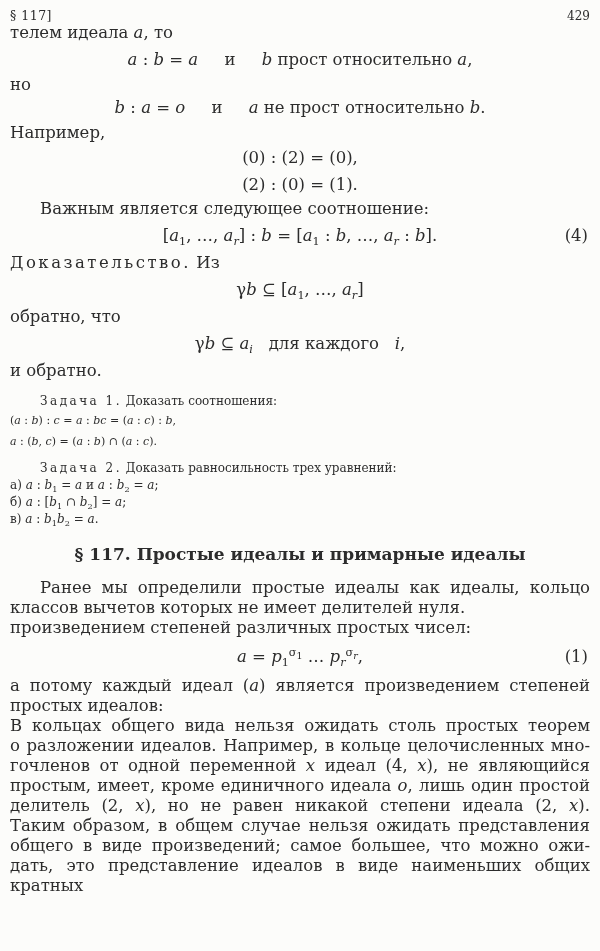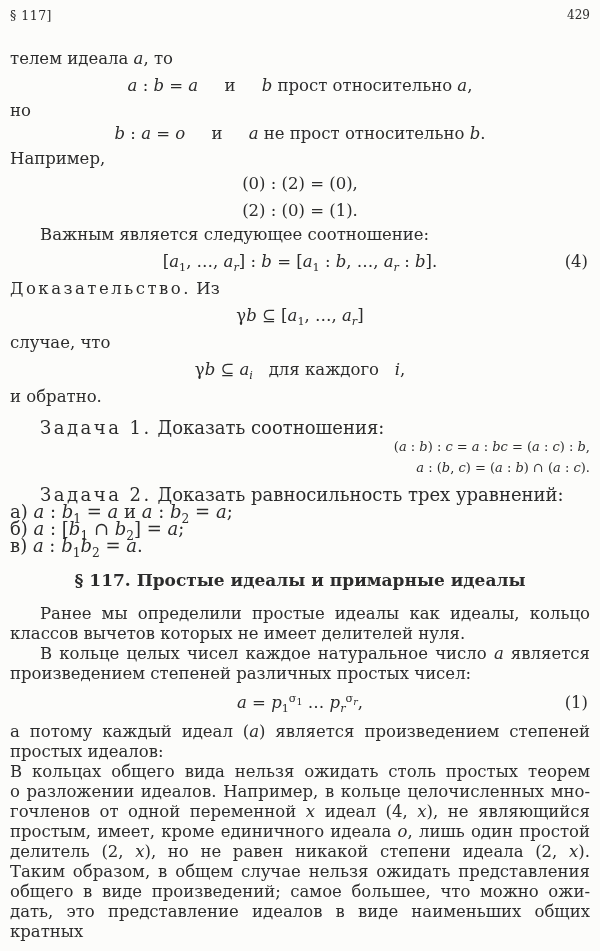--- a/index.html
+++ b/index.html
@@ -3,38 +3,38 @@
 <meta charset="utf-8">
 <style>
   html,body{margin:0;padding:0;background:#e8e8e6;}
   .page{
     width:600px;height:951px;box-sizing:border-box;
     margin:0 auto;background:#fcfcfa;color:#2c2c2c;
     font-family:"DejaVu Serif","Liberation Serif",serif;
     font-size:16.5px;padding:8px 10px 0 10px;overflow:hidden;position:relative;
   }
   
-  .rh{display:flex;justify-content:space-between;align-items:flex-start;margin-bottom:26px;}
+  .rh{display:flex;justify-content:space-between;align-items:flex-end;}
   .rh-sec{font-size:12.5px;letter-spacing:.5px;}
   .rh-title{font-size:12px;letter-spacing:1.8px;word-spacing:7px;}
   .rh-page{font-size:12px;}
   
   .t{line-height:20px;white-space:nowrap;}
   .tj{line-height:20px;text-align:justify;text-align-last:justify;}
   .ind{text-indent:30px;}
   .tight{line-height:16px;}
   .mt8{margin-top:8px;} .mt10{} .mt12{margin-top:12px;}
   
   .eq{text-align:center;line-height:26px;margin:2px 0;}
   .eqbig{line-height:30px;}
   .eqrow{position:relative;}
   .eqlabel{position:absolute;right:2px;top:50%;transform:translateY(-50%);font-style:normal;}
   
-  .small{font-size:18px;line-height:17px;}
-  .smalleq{font-size:13px;line-height:21px;text-align:right;}
+  .small{font-size:12px;line-height:17px;}
+  .smalleq{font-size:11px;line-height:21px;text-align:left;}
   
   .heading{font-weight:bold;text-align:center;font-size:17px;line-height:24px;margin:14px 0 12px 0;}
   
   .fk{font-style:italic;font-family:"DejaVu Serif",serif;}
   .ls{letter-spacing:2.5px;}
   i{font-style:italic;}
   sub,sup{font-size:68%;line-height:0;}
   sup sub{font-size:85%;}
 </style>
 </head>
@@ -54,37 +54,36 @@
   <div class="t">Например,</div>
   <div class="eq" style="line-height:25px">(0) : (2) = (0),</div>
   <div class="eq" style="line-height:25px">(2) : (0) = (1).</div>
   <div class="t ind mt10">Важным является следующее соотношение:</div>
   <div class="eq eqbig eqrow">
     <span>[<span class="fk">a</span><sub>1</sub>, …, <span class="fk">a</span><sub><i>r</i></sub>] : <span class="fk">b</span> = [<span class="fk">a</span><sub>1</sub> : <span class="fk">b</span>, …, <span class="fk">a</span><sub><i>r</i></sub> : <span class="fk">b</span>].</span>
     <span class="eqlabel">(4)</span>
   </div>
   <div class="t"><span class="ls">Доказательство.</span> Из</div>
   <div class="eq eqbig">γ<span class="fk">b</span> ⊆ [<span class="fk">a</span><sub>1</sub>, …, <span class="fk">a</span><sub><i>r</i></sub>]</div>
-  <div class="t">случае, что</div>
+  <div class="t">обратно, что</div>
   <div class="eq eqbig">γ<span class="fk">b</span> ⊆ <span class="fk">a</span><sub><i>i</i></sub>&nbsp;&nbsp;&nbsp;для каждого&nbsp;&nbsp;&nbsp;<i>i</i>,</div>
   <div class="t">и обратно.</div>
 
   <div class="small ind mt12"><span class="ls">Задача 1.</span> Доказать соотношения:</div>
   <div class="smalleq">(<span class="fk">a</span> : <span class="fk">b</span>) : <span class="fk">c</span> = <span class="fk">a</span> : <span class="fk">bc</span> = (<span class="fk">a</span> : <span class="fk">c</span>) : <span class="fk">b</span>,</div>
   <div class="smalleq"><span class="fk">a</span> : (<span class="fk">b</span>, <span class="fk">c</span>) = (<span class="fk">a</span> : <span class="fk">b</span>) ∩ (<span class="fk">a</span> : <span class="fk">c</span>).</div>
   <div class="small ind mt8"><span class="ls">Задача 2.</span> Доказать равносильность трех уравнений:</div>
   <div class="small">а) <span class="fk">a</span> : <span class="fk">b</span><sub>1</sub> = <span class="fk">a</span> и <span class="fk">a</span> : <span class="fk">b</span><sub>2</sub> = <span class="fk">a</span>;</div>
   <div class="small">б) <span class="fk">a</span> : [<span class="fk">b</span><sub>1</sub> ∩ <span class="fk">b</span><sub>2</sub>] = <span class="fk">a</span>;</div>
   <div class="small">в) <span class="fk">a</span> : <span class="fk">b</span><sub>1</sub><span class="fk">b</span><sub>2</sub> = <span class="fk">a</span>.</div>
 
   <div class="heading">§ 117. Простые идеалы и примарные идеалы</div>
 
   <div class="tj ind">Ранее мы определили простые идеалы как идеалы, кольцо</div>
   <div class="t">классов вычетов которых не имеет делителей нуля.</div>
-  <div class="tj ind">В кольце целых чисел каждое натуральное число <i>a</i> является</div>
   <div class="t">произведением степеней различных простых чисел:</div>
   <div class="eq eqrow" style="line-height:34px">
     <span><i>a</i> = <i>p</i><sub>1</sub><sup>σ<sub>1</sub></sup> … <i>p</i><sub><i>r</i></sub><sup>σ<sub><i>r</i></sub></sup>,</span>
     <span class="eqlabel">(1)</span>
   </div>
   <div class="tj">а потому каждый идеал (<i>a</i>) является произведением степеней</div>
   <div class="t">простых идеалов:</div>
   <div class="tj">В кольцах общего вида нельзя ожидать столь простых теорем</div>
   <div class="tj">о разложении идеалов. Например, в кольце целочисленных мно-</div>
   <div class="tj">гочленов от одной переменной <i>x</i> идеал (4, <i>x</i>), не являющийся</div>

